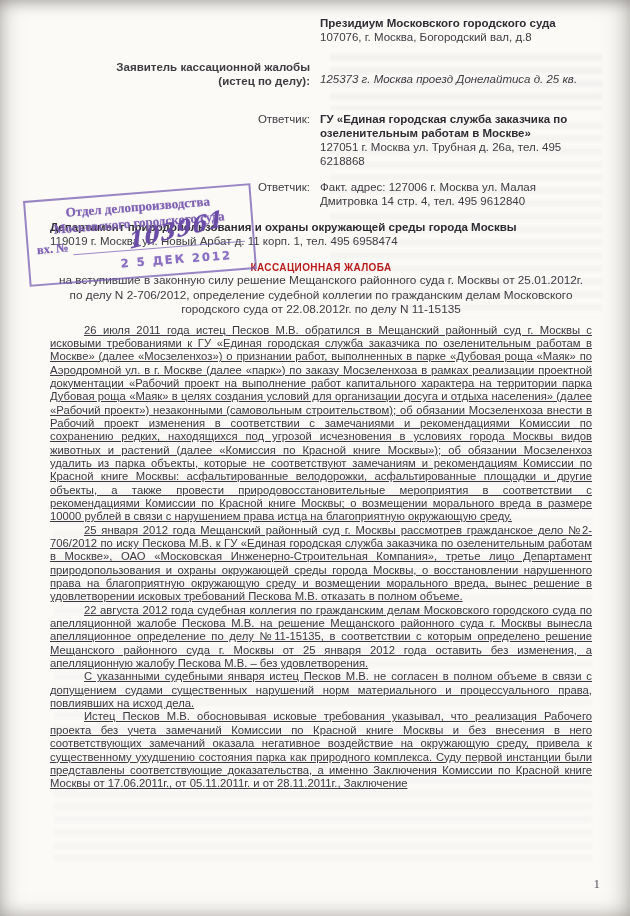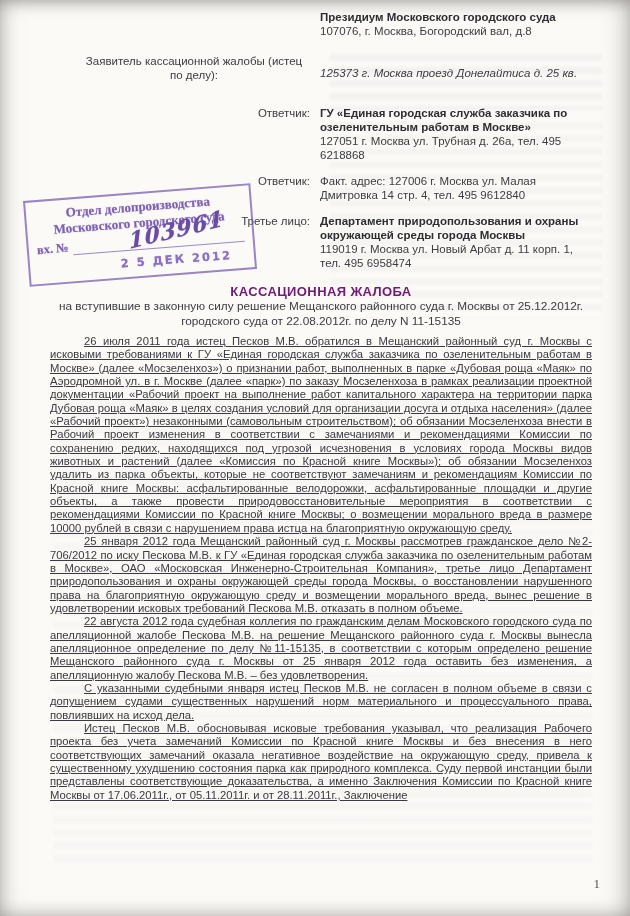--- a/index.html
+++ b/index.html
@@ -7,32 +7,32 @@
     position:relative;width:630px;height:916px;margin:0 auto;
     background-color:#fbfaf7;
     box-shadow:
       inset 14px 0 20px -12px rgba(125,122,118,.55),
       inset -16px 0 22px -12px rgba(125,122,118,.50),
       inset 0 12px 16px -10px rgba(125,122,118,.60),
       inset 0 -14px 18px -12px rgba(125,122,118,.40);
     font-family:"Liberation Sans", sans-serif;
     color:#3c3c41;overflow:hidden;
   }
-  .content{position:relative;z-index:2;padding:2px 38px 0 50px;margin-top:8px;}
+  .content{position:relative;z-index:2;padding:16px 38px 0 50px;}
   
   .ghost{position:absolute;z-index:1;pointer-events:none;
     background:repeating-linear-gradient(180deg, rgba(108,108,118,.55) 0 7px, transparent 7px 13px);
     filter:blur(1.3px);}
   .g1{left:330px;top:54px;width:272px;height:56px;opacity:.09;}
   .g2{left:330px;top:122px;width:272px;height:196px;opacity:.07;}
   .g3{left:54px;top:400px;width:538px;height:466px;opacity:.045;}
   
   .hdr-row{display:flex;gap:10px;font-size:11.5px;line-height:14px;}
   .hdr-label{flex:0 0 260px;text-align:right;}
-  .hdr-label .center-label{display:inline-block;width:232px;text-align:center;}
+  .hdr-label .center-label{display:inline-block;width:232px;font-weight:bold;}
   .hdr-value{flex:1;}
   .court{margin-left:270px;font-size:11.5px;line-height:14px;}
   .b{font-weight:bold;color:#2d2d33;}
   .party-name{font-weight:bold;color:#2d2d33;}
   .gap-top{margin-top:12px;font-style:italic;}
   .r1{margin-top:16px;}
   .r2{margin-top:24px;}
   .r3{margin-top:12px;}
   .r4{margin-top:12px;}
   
@@ -54,21 +54,21 @@
     transform:rotate(-9deg) skewX(-10deg);
     text-shadow:0 0 1px rgba(106,75,166,.5);
   }
   .stamp-date{
     margin-top:4px;text-align:right;padding-right:14px;
     font-family:"DejaVu Sans", sans-serif;font-weight:bold;
     font-size:11.5px;letter-spacing:2px;color:#8a6fc2;
   }
   
   .title{margin-top:14px;text-align:center;}
-  .title-heading{font-weight:bold;color:#701a75;font-size:13px;letter-spacing:.4px;}
+  .title-heading{font-weight:bold;color:#b91c1c;font-size:10px;letter-spacing:.4px;}
   .subtitle-line{font-size:11.8px;line-height:14.5px;white-space:nowrap;}
   
   .body-text{margin-top:7px;}
   .para{font-size:11.25px;line-height:13.35px;text-align:justify;text-indent:34px;
         color:#3a3a40;margin:0;text-decoration:underline;}
   .page-number{position:absolute;z-index:2;right:30px;bottom:24px;
     font-family:"Liberation Serif", serif;font-size:13px;color:#55555a;}
 </style>
 </head>
 <body>
@@ -115,30 +115,30 @@
     </div>
 
     <div class="hdr-row r3">
       <div class="hdr-label">Ответчик:</div>
       <div class="hdr-value">
         <div>Факт. адрес: 127006 г. Москва ул. Малая Дмитровка 14 стр. 4, тел. 495 9612840</div>
       </div>
     </div>
 
     <div class="hdr-row r4">
-      <div class="hdr-label">Третье лицо:</div>
       <div class="hdr-value">
         <div class="party-name">Департамент природопользования и охраны окружающей среды города Москвы</div>
         <div>119019 г. Москва ул. Новый Арбат д. 11 корп. 1, тел. 495 6958474</div>
       </div>
     </div>
 
     <div class="title">
       <div class="title-heading">КАССАЦИОННАЯ ЖАЛОБА</div>
-      <div class="subtitle-line">на вступившие в законную силу решение Мещанского районного суда г. Москвы от 25.12.2012г.</div>
+      <div class="subtitle-line">на вступившие в законную силу решение Мещанского районного суда г. Москвы от 25.01.2012г.</div>
+      <div class="subtitle-line">по делу N 2-706/2012, определение судебной коллегии по гражданским делам Московского</div>
       <div class="subtitle-line">городского суда от 22.08.2012г. по делу N 11-15135</div>
     </div>
 
     <div class="body-text">
       <p class="para">26 июля 2011 года истец Песков М.В. обратился в Мещанский районный суд г. Москвы с исковыми требованиями к ГУ «Единая городская служба заказчика по озеленительным работам в Москве» (далее «Мосзеленхоз») о признании работ, выполненных в парке «Дубовая роща «Маяк» по Аэродромной ул. в г. Москве (далее «парк») по заказу Мосзеленхоза в рамках реализации проектной документации «Рабочий проект на выполнение работ капитального характера на территории парка Дубовая роща «Маяк» в целях создания условий для организации досуга и отдыха населения» (далее «Рабочий проект») незаконными (самовольным строительством); об обязании Мосзеленхоза внести в Рабочий проект изменения в соответствии с замечаниями и рекомендациями Комиссии по сохранению редких, находящихся под угрозой исчезновения в условиях города Москвы видов животных и растений (далее «Комиссия по Красной книге Москвы»); об обязании Мосзеленхоз удалить из парка объекты, которые не соответствуют замечаниям и рекомендациям Комиссии по Красной книге Москвы: асфальтированные велодорожки, асфальтированные площадки и другие объекты, а также провести природовосстановительные мероприятия в соответствии с рекомендациями Комиссии по Красной книге Москвы; о возмещении морального вреда в размере 10000 рублей в связи с нарушением права истца на благоприятную окружающую среду.</p>
       <p class="para">25 января 2012 года Мещанский районный суд г. Москвы рассмотрев гражданское дело №2-706/2012 по иску Пескова М.В. к ГУ  «Единая городская служба заказчика по озеленительным работам в Москве», ОАО «Московская Инженерно-Строительная Компания», третье лицо Департамент природопользования и охраны окружающей среды города Москвы, о восстановлении нарушенного права на благоприятную окружающую среду и возмещении морального вреда, вынес решение в удовлетворении исковых требований Пескова М.В. отказать в полном объеме.</p>
       <p class="para">22 августа 2012 года судебная коллегия по гражданским делам Московского городского суда по апелляционной жалобе Пескова М.В. на решение Мещанского районного суда г. Москвы вынесла апелляционное определение по делу №11-15135, в соответствии с которым определено решение Мещанского районного суда г. Москвы от 25 января 2012 года оставить без изменения, а апелляционную жалобу Пескова М.В. – без удовлетворения.</p>
       <p class="para">С указанными судебными января истец Песков М.В. не согласен в полном объеме в связи с допущением судами существенных нарушений норм материального и процессуального права, повлиявших на исход дела.</p>
       <p class="para">Истец Песков М.В. обосновывая исковые требования указывал, что реализация Рабочего проекта без учета замечаний Комиссии по Красной книге Москвы и без внесения в него соответствующих замечаний оказала негативное воздействие на окружающую среду, привела к существенному ухудшению состояния парка как природного комплекса. Суду первой инстанции были представлены соответствующие доказательства, а именно Заключения Комиссии по Красной книге Москвы от 17.06.2011г., от 05.11.2011г. и от 28.11.2011г., Заключение</p>
     </div>

